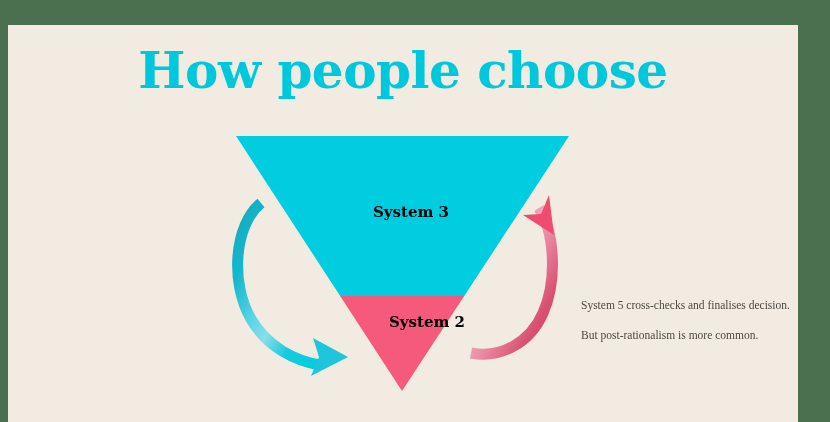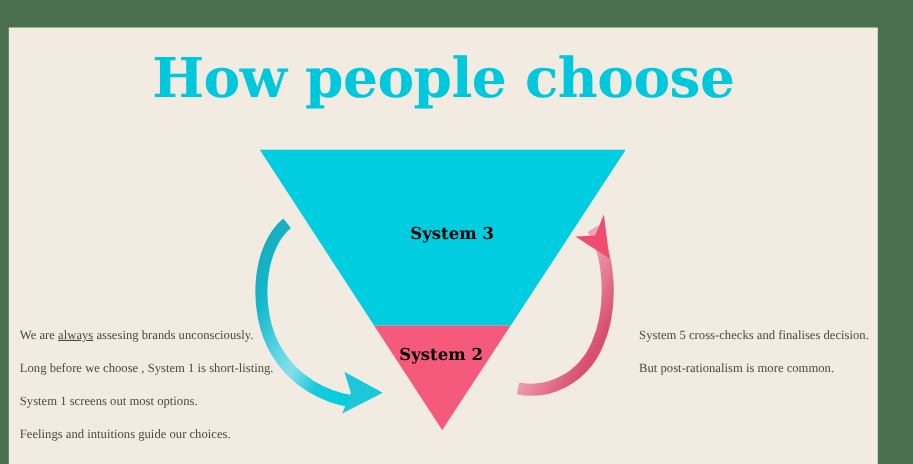--- a/index.html
+++ b/index.html
@@ -63,21 +63,21 @@
     text-align: center;
     color: #000000;
     font-family: "DejaVu Serif", "Liberation Serif", serif;
     font-weight: bold;
     font-size: 15px;
     line-height: 18px;
     white-space: nowrap;
     pointer-events: none;
   }
   #label-system-1 { left: 228px; top: 178px; width: 350px; }
-  #label-system-2 { left: 218px; top: 288px; width: 350px; }
+  #label-system-2 { left: 244px; top: 288px; width: 350px; }
 
   .text-block {
     position: absolute;
     color: #4c4943;
     font-family: "Liberation Serif", "DejaVu Serif", serif;
     font-size: 11.5px;
     line-height: 13px;
   }
   .text-block .line {
     margin-bottom: 17px;
@@ -134,26 +134,20 @@
       <g>
         <path d="M 463,328 C 492,334 522,318 535,288 C 550,254 546,206 531,183" fill="none" stroke="url(#grad-pink-arrow)" stroke-width="11" stroke-linecap="butt"></path>
         <polygon points="541,170 546,210 515,190 533,189" fill="#ef4c70"></polygon>
       </g>
     </svg>
 
     <div id="label-system-1" class="triangle-label" style="color: rgb(0, 0, 0);">System 3</div>
 
     <div id="label-system-2" class="triangle-label" style="color: rgb(0, 0, 0);">System 2</div>
 
-    <div id="left-text-block" class="text-block" style="color: rgb(76, 73, 67);">
-        <div class="line">We are <u>always</u> assesing brands unconsciously.</div>
-        <div class="line">Long before we choose , System 1 is short-listing.</div>
-        <div class="line">System 1 screens out most options.</div>
-        <div class="line">Feelings and intuitions guide our choices.</div>
-      </div>
 
     <div id="right-text-block" class="text-block" style="color: rgb(76, 73, 67);">
         <div class="line">System 5 cross-checks and finalises decision.</div>
         <div class="line">But post-rationalism is more common.</div>
       </div>
 
   </div>
 </div>
 
 </body></html>

